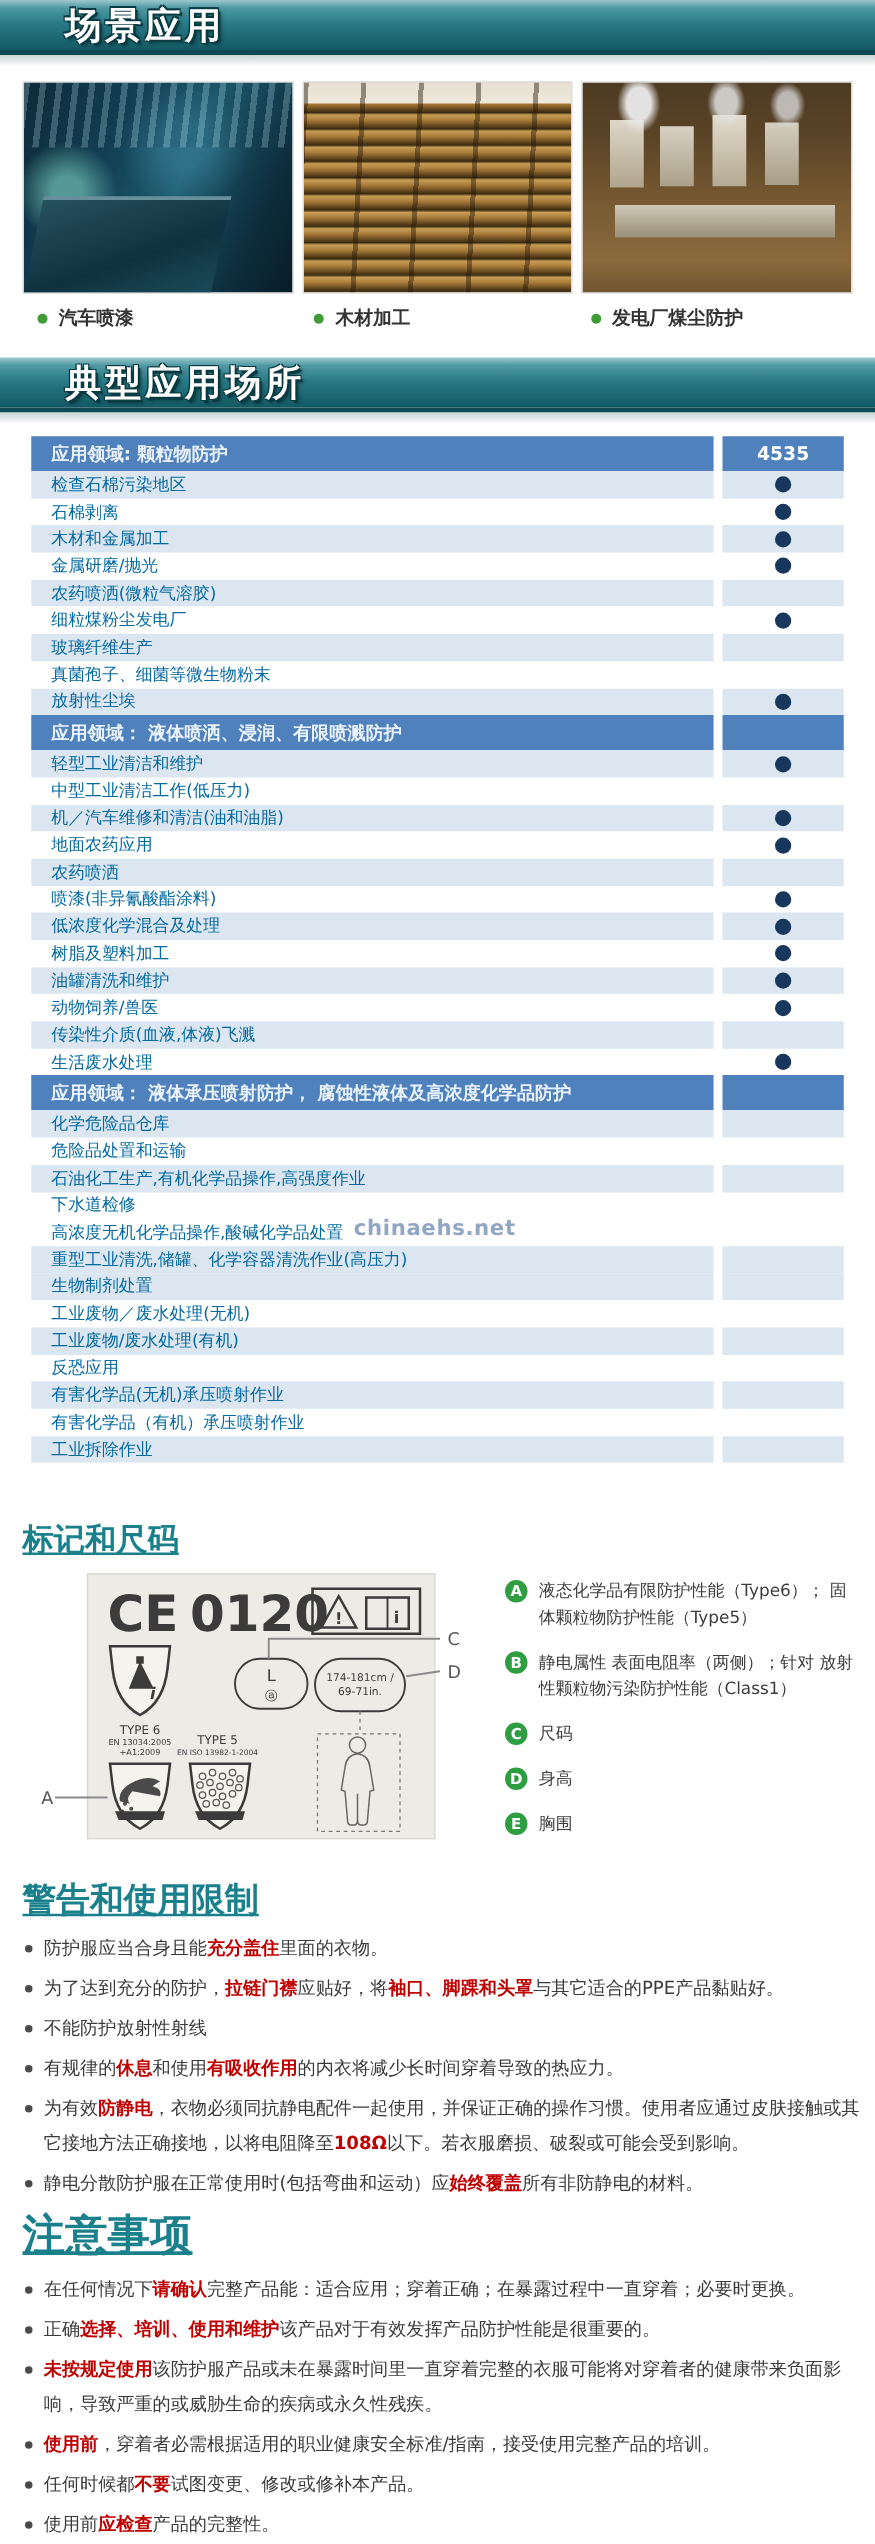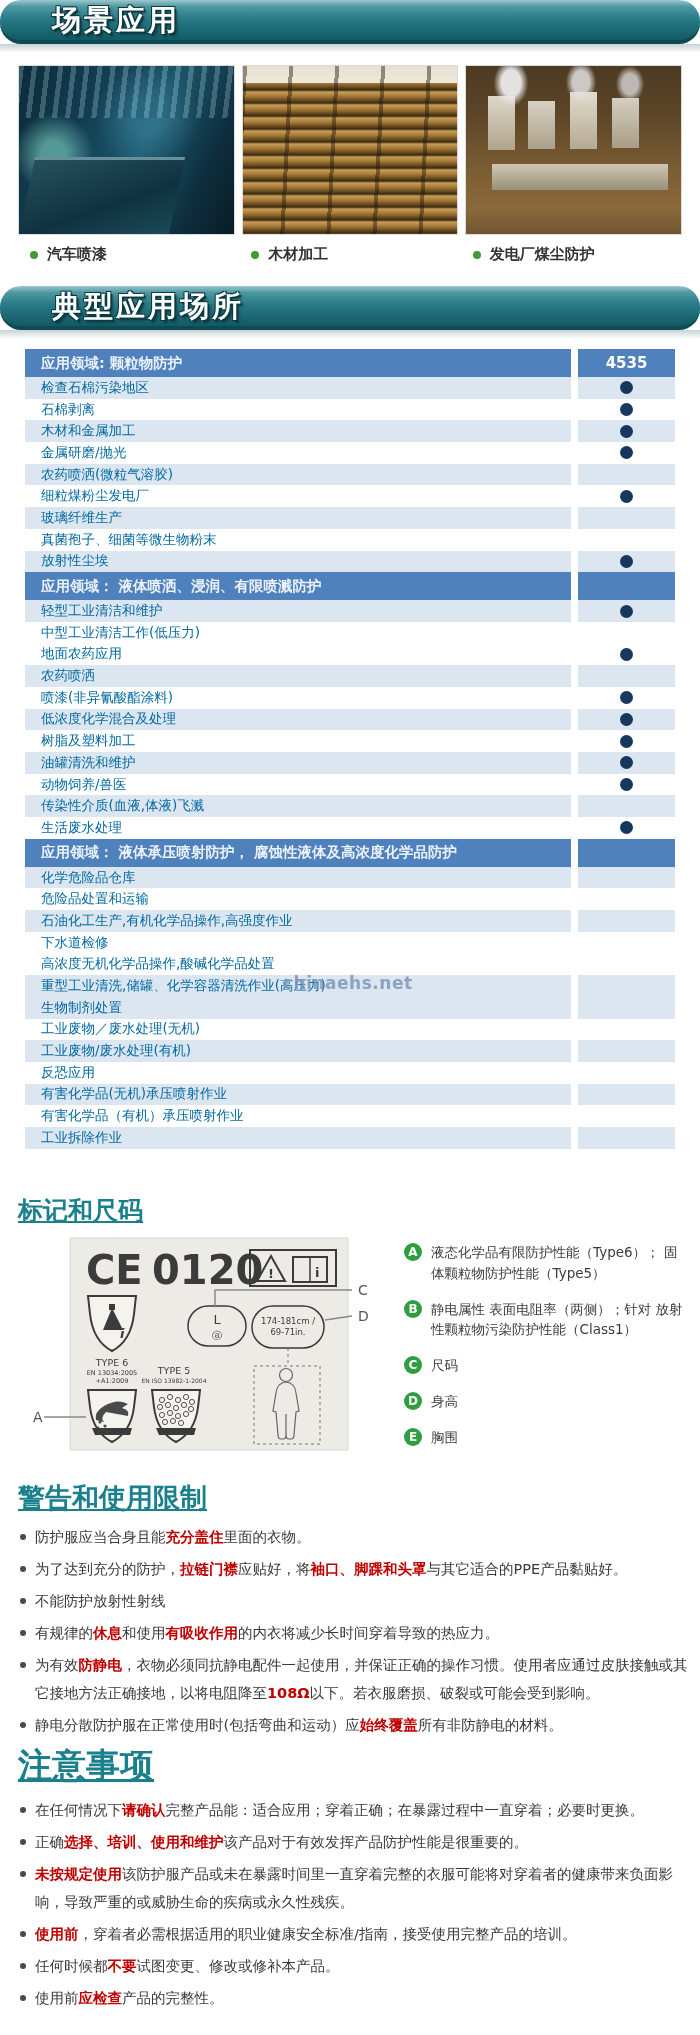--- a/index.html
+++ b/index.html
@@ -1,20 +1,20 @@
 <!DOCTYPE html>
 <html><head>
 <meta charset="utf-8">
 <style>
   html,body{margin:0;padding:0;}
   body{width:700px;background:#fff;font-family:"DejaVu Sans","Liberation Sans",sans-serif;color:#3a3a3a;}
   .page{position:relative;width:700px;overflow:hidden;}
 
   
-  .banner{position:relative;height:40px;background:linear-gradient(180deg,#9cc8cd 0%,#4f99a3 16%,#2a7c88 45%,#1b6873 75%,#135a64 100%);border-bottom:4px solid #0d4a53;border-radius:21px;}
+  .banner{position:relative;height:40px;background:linear-gradient(180deg,#9cc8cd 0%,#4f99a3 16%,#2a7c88 45%,#1b6873 75%,#135a64 100%);border-bottom:4px solid #0d4a53;}
   .banner::after{content:"";position:absolute;left:0;right:0;top:44px;height:9px;background:linear-gradient(180deg,#c7d2d4,rgba(255,255,255,0));}
   .banner .txt{display:block;font-size:29px;font-weight:bold;color:#fff;line-height:40px;padding-left:52px;letter-spacing:3px;
     text-shadow:2px 2px 0 #0a3a42,-1px -1px 0 #0a3a42,1px -1px 0 #0a3a42,-1px 1px 0 #0a3a42,3px 3px 3px rgba(0,0,0,.35);}
 
   
   .photos{display:flex;gap:7px;padding:0 18px;margin-top:21px;}
   .photo{flex:1;height:168px;border:1px solid #dcdcdc;position:relative;overflow:hidden;}
   .photo-spray{background:
     radial-gradient(circle at 16% 52%,rgba(140,230,210,.55) 0 6%,rgba(140,230,210,0) 20%),
     radial-gradient(circle at 60% 30%,rgba(80,160,190,.35) 0 10%,rgba(80,160,190,0) 30%),
@@ -195,20 +195,27 @@
         <div class="gap"></div>
         <div class="cell-r">
           <span class="navy-dot"></span>
         </div>
       </div>
       <div class="t-row even">
         <div class="cell-l">中型工业清洁工作(低压力)</div>
         <div class="gap"></div>
         <div class="cell-r"></div>
       </div>
+      <div class="t-row odd">
+        <div class="cell-l">机／汽车维修和清洁(油和油脂)</div>
+        <div class="gap"></div>
+        <div class="cell-r">
+          <span class="navy-dot"></span>
+        </div>
+      </div>
       <div class="t-row even">
         <div class="cell-l">地面农药应用</div>
         <div class="gap"></div>
         <div class="cell-r">
           <span class="navy-dot"></span>
         </div>
       </div>
       <div class="t-row odd">
         <div class="cell-l">农药喷洒</div>
         <div class="gap"></div>

